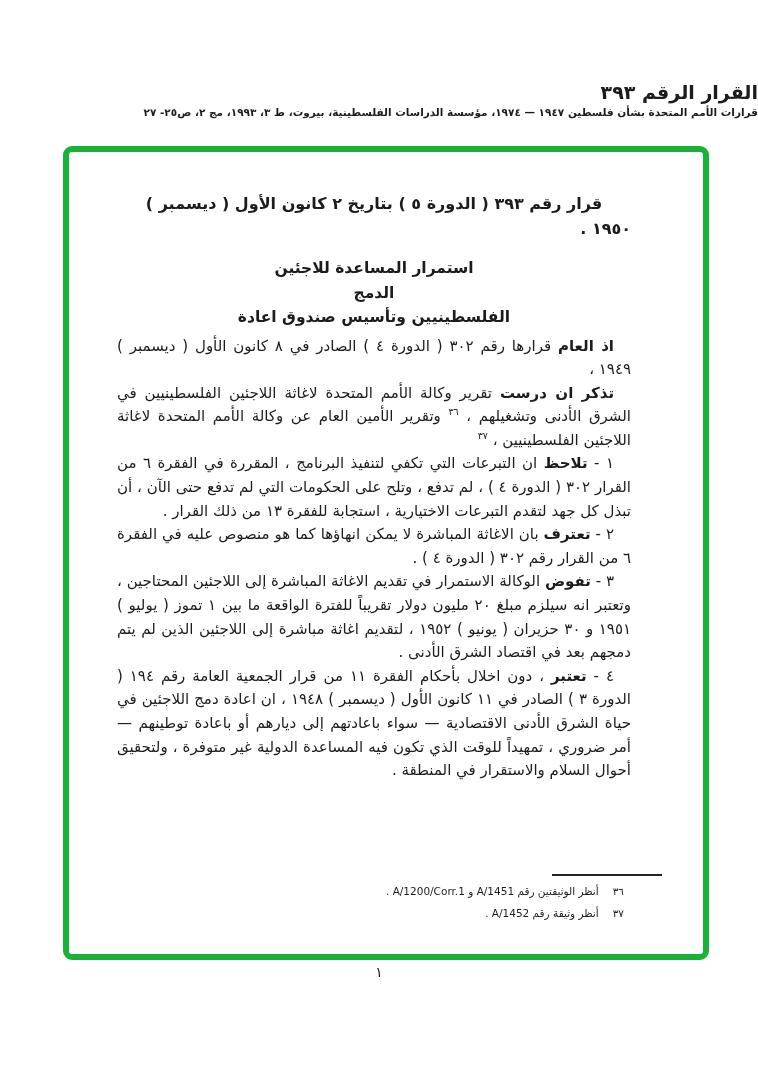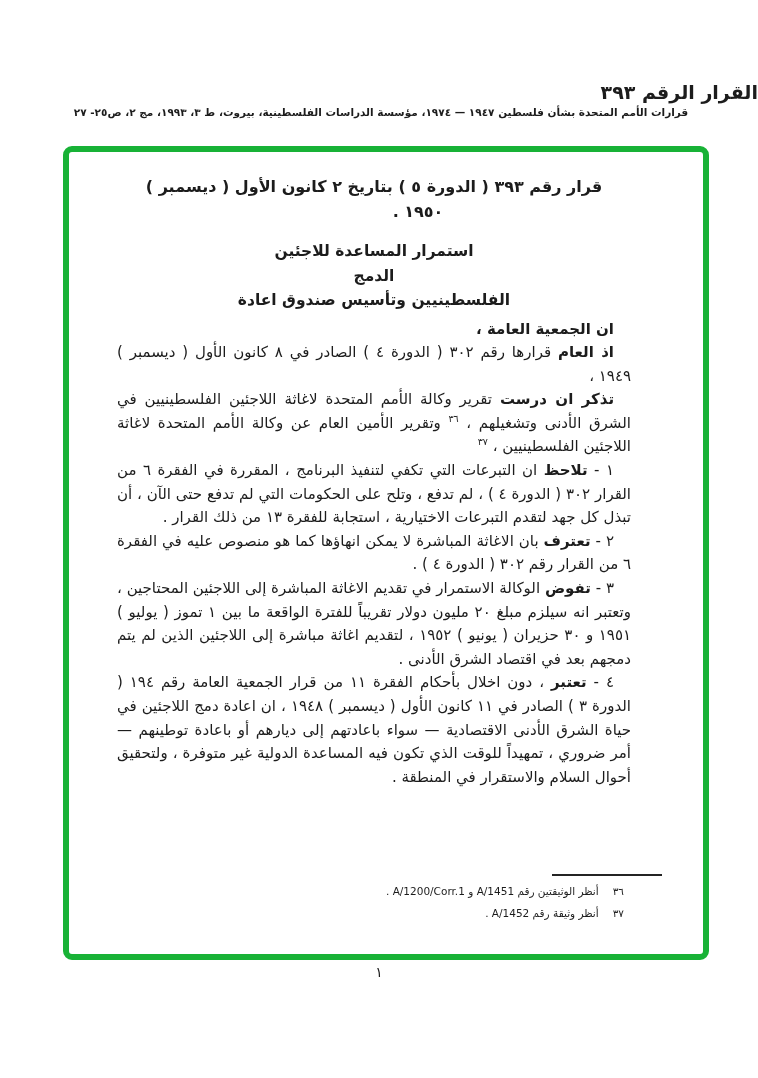--- a/index.html
+++ b/index.html
@@ -16,42 +16,41 @@
     overflow:hidden;
   }
   .page-title{
     position:absolute;top:68px;left:0;right:0;
     text-align:right;
     font-size:19px;font-weight:bold;
     direction:rtl;
   }
   .citation-line{
     position:absolute;top:106px;left:4px;right:0;
-    text-align:center;
     font-size:10.5px;font-weight:bold;
     white-space:nowrap;
     direction:rtl;
     letter-spacing:-0.2px;
   }
   .green-box{
     position:absolute;left:63px;top:146px;
     width:646px;height:814px;
     box-sizing:border-box;
     border:6px solid var(--green);
     border-radius:9px;
-    padding:22px 72px 0 48px;
+    padding:39px 72px 0 48px;
     direction:rtl;
     overflow:hidden;
   }
   .res-heading{
     font-weight:bold;font-size:16px;line-height:25px;
     text-align:center;
   }
   .heading-year{
-    text-align:center;
+    text-align:right;
     padding-left:88px;
   }
   .res-subtitle{
     font-weight:bold;font-size:15.5px;line-height:24.5px;
     text-align:center;
     margin-top:15px;
   }
   .res-body{
     margin-top:5px;
     font-size:15px;line-height:23.6px;
@@ -90,21 +89,20 @@
     <div class="heading-year">١٩٥٠ .</div>
   </div>
 
   <div class="res-subtitle">
     <div>استمرار المساعدة للاجئين</div>
     <div>الدمج</div>
     <div>الفلسطينيين وتأسيس صندوق اعادة</div>
   </div>
 
   <div class="res-body">
-    <p><span class="b">ان الجمعية العامة ،</span></p>
     <p><span class="b">اذ العام</span><span> قرارها رقم ٣٠٢ ( الدورة ٤ ) الصادر في ٨ كانون الأول ( ديسمبر ) ١٩٤٩ ،</span></p>
     <p><span class="b">تذكر ان درست</span><span> تقرير وكالة الأمم المتحدة لاغاثة اللاجئين الفلسطينيين في الشرق الأدنى وتشغيلهم ، </span><span class="sup">٣٦</span><span> وتقرير الأمين العام عن وكالة الأمم المتحدة لاغاثة اللاجئين الفلسطينيين ، </span><span class="sup">٣٧</span></p>
     <p><span>١ - </span><span class="b">تلاحظ</span><span> ان التبرعات التي تكفي لتنفيذ البرنامج ، المقررة في الفقرة ٦ من القرار ٣٠٢ ( الدورة ٤ ) ، لم تدفع ، وتلح على الحكومات التي لم تدفع حتى الآن ، أن تبذل كل جهد لتقدم التبرعات الاختيارية ، استجابة للفقرة ١٣ من ذلك القرار .</span></p>
     <p><span>٢ - </span><span class="b">تعترف</span><span> بان الاغاثة المباشرة لا يمكن انهاؤها كما هو منصوص عليه في الفقرة ٦ من القرار رقم ٣٠٢ ( الدورة ٤ ) .</span></p>
     <p><span>٣ - </span><span class="b">تفوض</span><span> الوكالة الاستمرار في تقديم الاغاثة المباشرة إلى اللاجئين المحتاجين ، وتعتبر انه سيلزم مبلغ ٢٠ مليون دولار تقريباً للفترة الواقعة ما بين ١ تموز ( يوليو ) ١٩٥١ و ٣٠ حزيران ( يونيو ) ١٩٥٢ ، لتقديم اغاثة مباشرة إلى اللاجئين الذين لم يتم دمجهم بعد في اقتصاد الشرق الأدنى .</span></p>
     <p><span>٤ - </span><span class="b">تعتبر</span><span> ، دون اخلال بأحكام الفقرة ١١ من قرار الجمعية العامة رقم ١٩٤ ( الدورة ٣ ) الصادر في ١١ كانون الأول ( ديسمبر ) ١٩٤٨ ، ان اعادة دمج اللاجئين في حياة الشرق الأدنى الاقتصادية — سواء باعادتهم إلى ديارهم أو باعادة توطينهم — أمر ضروري ، تمهيداً للوقت الذي تكون فيه المساعدة الدولية غير متوفرة ، ولتحقيق أحوال السلام والاستقرار في المنطقة .</span></p>
   </div>
 </section>
 
 <div class="footnote-divider"></div>

